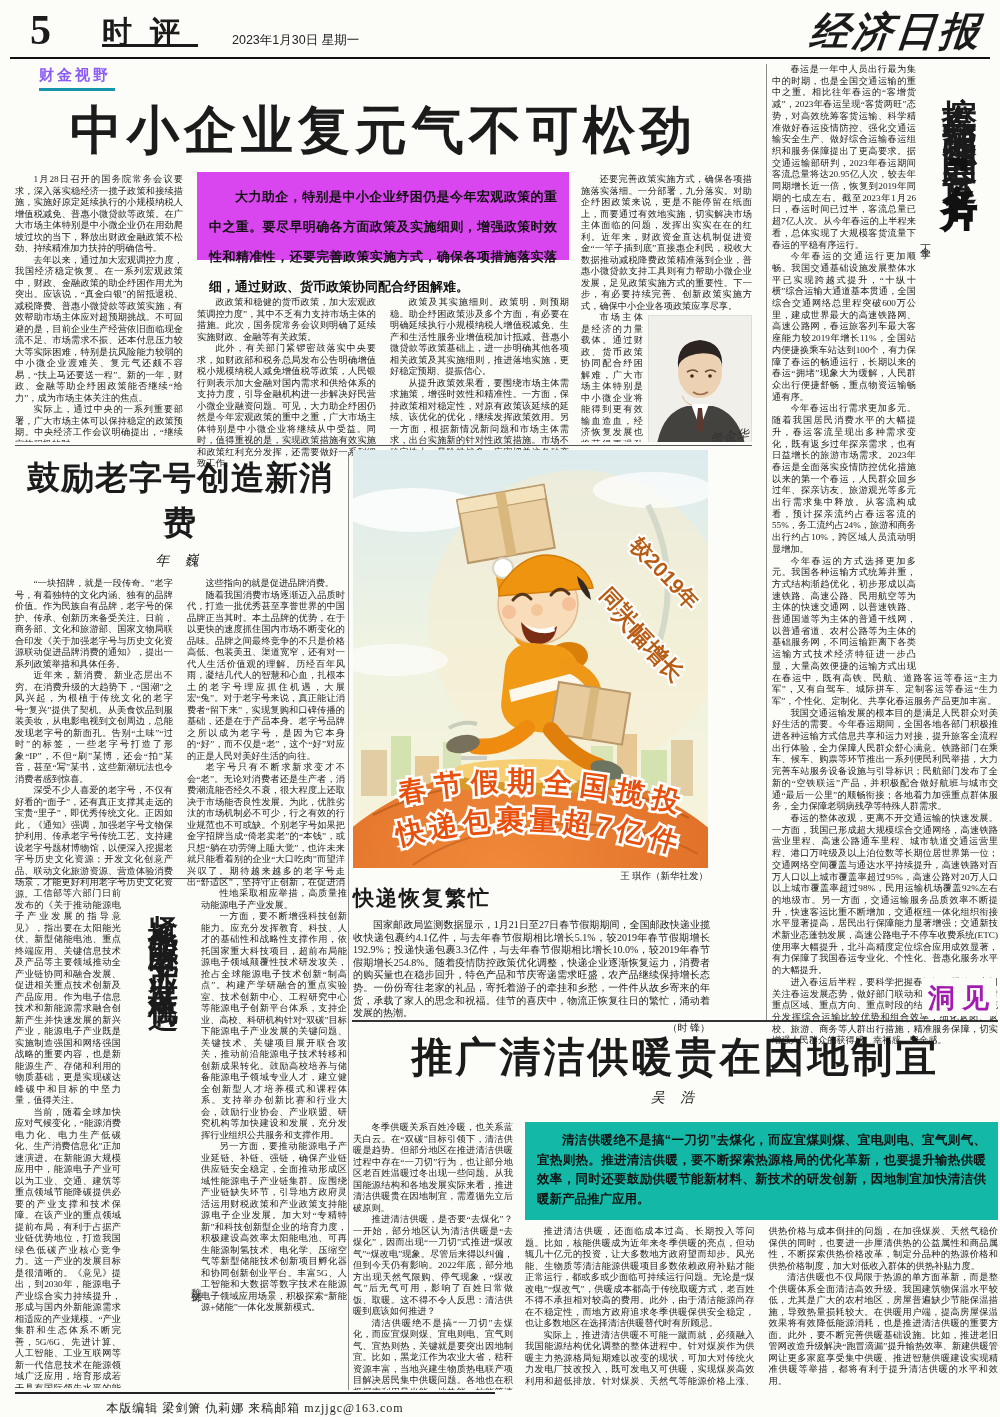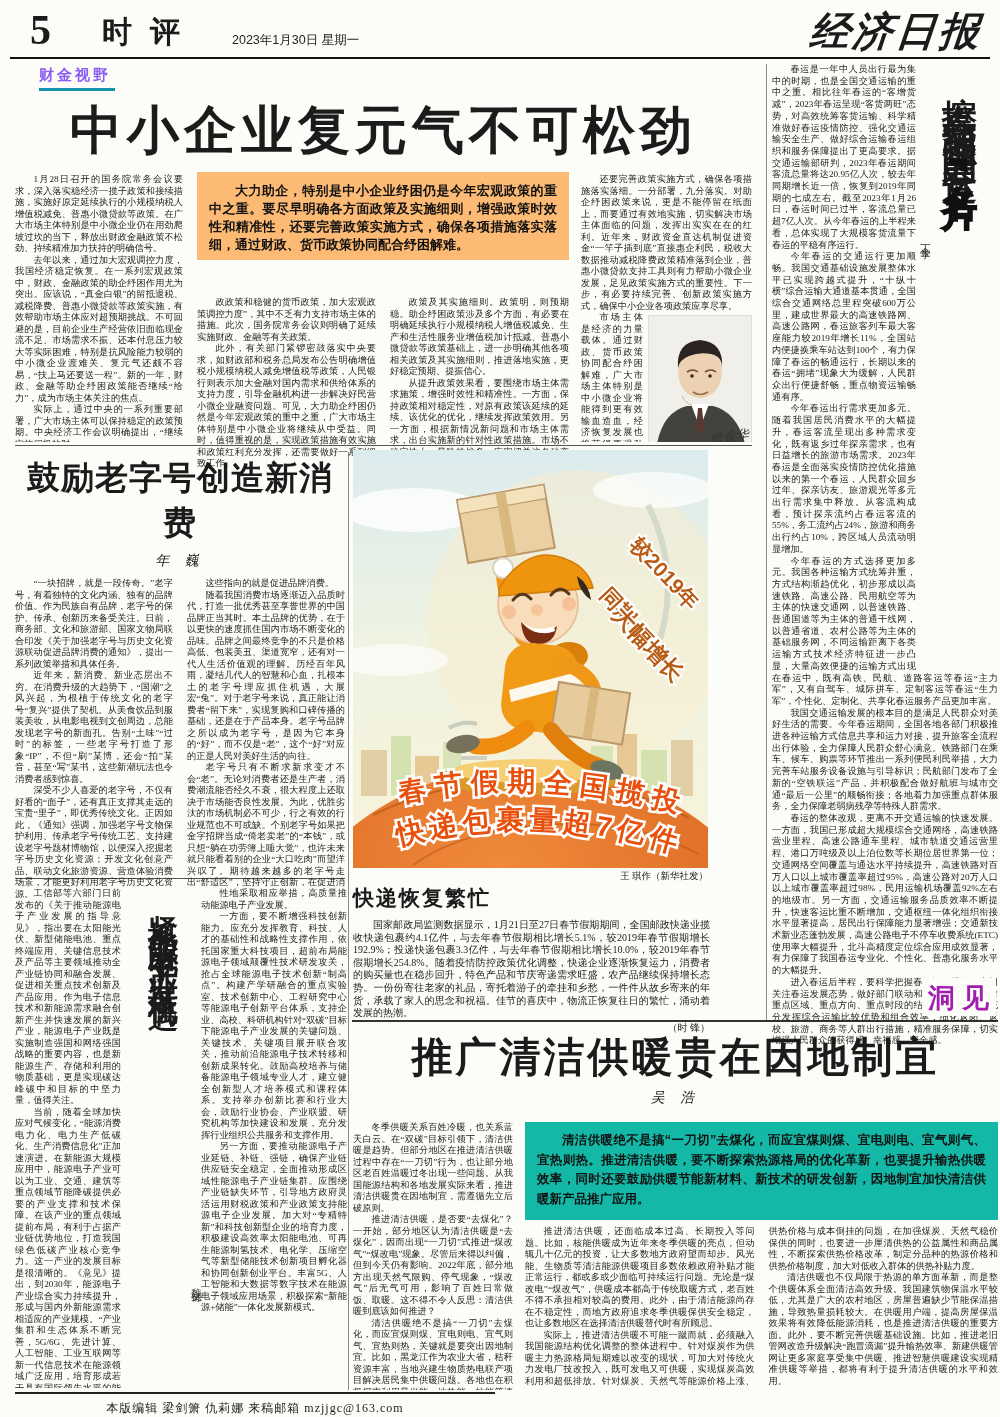--- a/index.html
+++ b/index.html
@@ -1,20 +1,20 @@
 <!DOCTYPE html>
 <html><head>
 <meta charset="utf-8">
 <style>
   html,body{margin:0;padding:0;background:#d9d9d4;}
   .page{position:relative;width:1000px;height:1417px;margin:0 auto;background:#fcfcf9;overflow:hidden;
         color:#1b1b1b;font-family:"Liberation Serif","DejaVu Serif",serif;}
   
   .hdr-pagenum{position:absolute;left:30px;top:6px;font-size:42px;font-weight:900;font-family:"Liberation Serif",serif;}
-  .hdr-section{position:absolute;left:102px;top:12px;font-size:30px;font-weight:900;letter-spacing:18px;font-family:"DejaVu Serif",serif;}
+  .hdr-section{position:absolute;left:102px;top:12px;font-size:30px;font-weight:900;letter-spacing:18px;font-family:"DejaVu Serif",serif;text-decoration:underline;}
   .hdr-date{position:absolute;left:232px;top:32px;font-size:12.5px;font-family:"Liberation Sans",sans-serif;color:#222;}
   .hdr-masthead{position:absolute;right:18px;top:4px;font-size:40px;font-weight:900;font-style:italic;
         font-family:"DejaVu Serif",serif;transform:skewX(-5deg);letter-spacing:3px;}
   .hdr-rule{position:absolute;left:10px;right:10px;top:57px;height:2px;background:#111;}
   
   .vrule-sidebar{position:absolute;left:766px;top:64px;width:1px;height:956px;background:#8a8a8a;}
   .vrule-mid{position:absolute;left:348px;top:452px;width:1px;height:938px;background:#8a8a8a;}
   .hrule-main{position:absolute;left:15px;top:445px;width:737px;height:1px;background:#555;}
   .hrule-left{position:absolute;left:15px;top:878px;width:330px;height:1px;background:#555;}
   .hrule-bottom{position:absolute;left:352px;top:1020px;width:646px;height:2px;background:#333;}
@@ -23,22 +23,22 @@
   .body-sm{font-size:9.2px;line-height:11.5px;}
   
   .caijin{position:absolute;left:15px;top:66px;font-size:15px;font-weight:900;color:#8b5cf6;
         font-family:"Liberation Sans",sans-serif;border-bottom:3px solid #1693ad;padding:0 4px 3px 0;letter-spacing:3px;margin-left:24px;}
   
   .main-headline{position:absolute;left:15px;top:96px;width:737px;text-align:center;font-size:52px;font-weight:900;
         letter-spacing:5px;font-family:"Liberation Sans",sans-serif;}
   .main-art{position:absolute;left:15px;top:172px;width:737px;height:272px;}
   .main-col1{position:absolute;left:0;top:2px;width:168px;height:268px;overflow:hidden;}
   .main-right{position:absolute;left:182px;top:0;width:555px;height:272px;}
-  .leadbox{width:348px;height:68px;background:#fdba74;padding:10px 12px;font-family:"Liberation Sans",sans-serif;
-        font-size:13px;font-weight:bold;line-height:18px;color:#111;}
+  .leadbox{width:348px;height:68px;background:#d946ef;padding:10px 12px;font-family:"Liberation Sans",sans-serif;
+        font-size:13px;font-weight:bold;line-height:30px;color:#111;}
   .leadbox .para{text-indent:2em;}
   .main-bc{position:absolute;left:0;top:97px;width:372px;height:172px;overflow:hidden;display:flex;gap:14px;margin-top:28px;}
   .main-bc>div{flex:1;overflow:hidden;}
   .main-col4{position:absolute;left:384px;top:2px;width:171px;height:268px;overflow:hidden;}
   .portrait{float:right;width:102px;height:128px;margin:3px 0 0 5px;position:relative;background:#f1f0ec;border:1px solid #ddd;}
   .portrait .sig{position:absolute;right:2px;bottom:2px;font-size:13px;font-style:italic;color:#333;transform:rotate(-8deg);}
   
   .lzh{position:absolute;left:15px;top:452px;width:330px;height:424px;}
   .lzh-headline{text-align:center;font-size:33px;font-weight:900;font-family:"Liberation Sans",sans-serif;letter-spacing:1px;margin:4px 0 6px;}
   .byline{text-align:center;font-size:14px;letter-spacing:6px;margin-bottom:8px;font-style:italic;}

